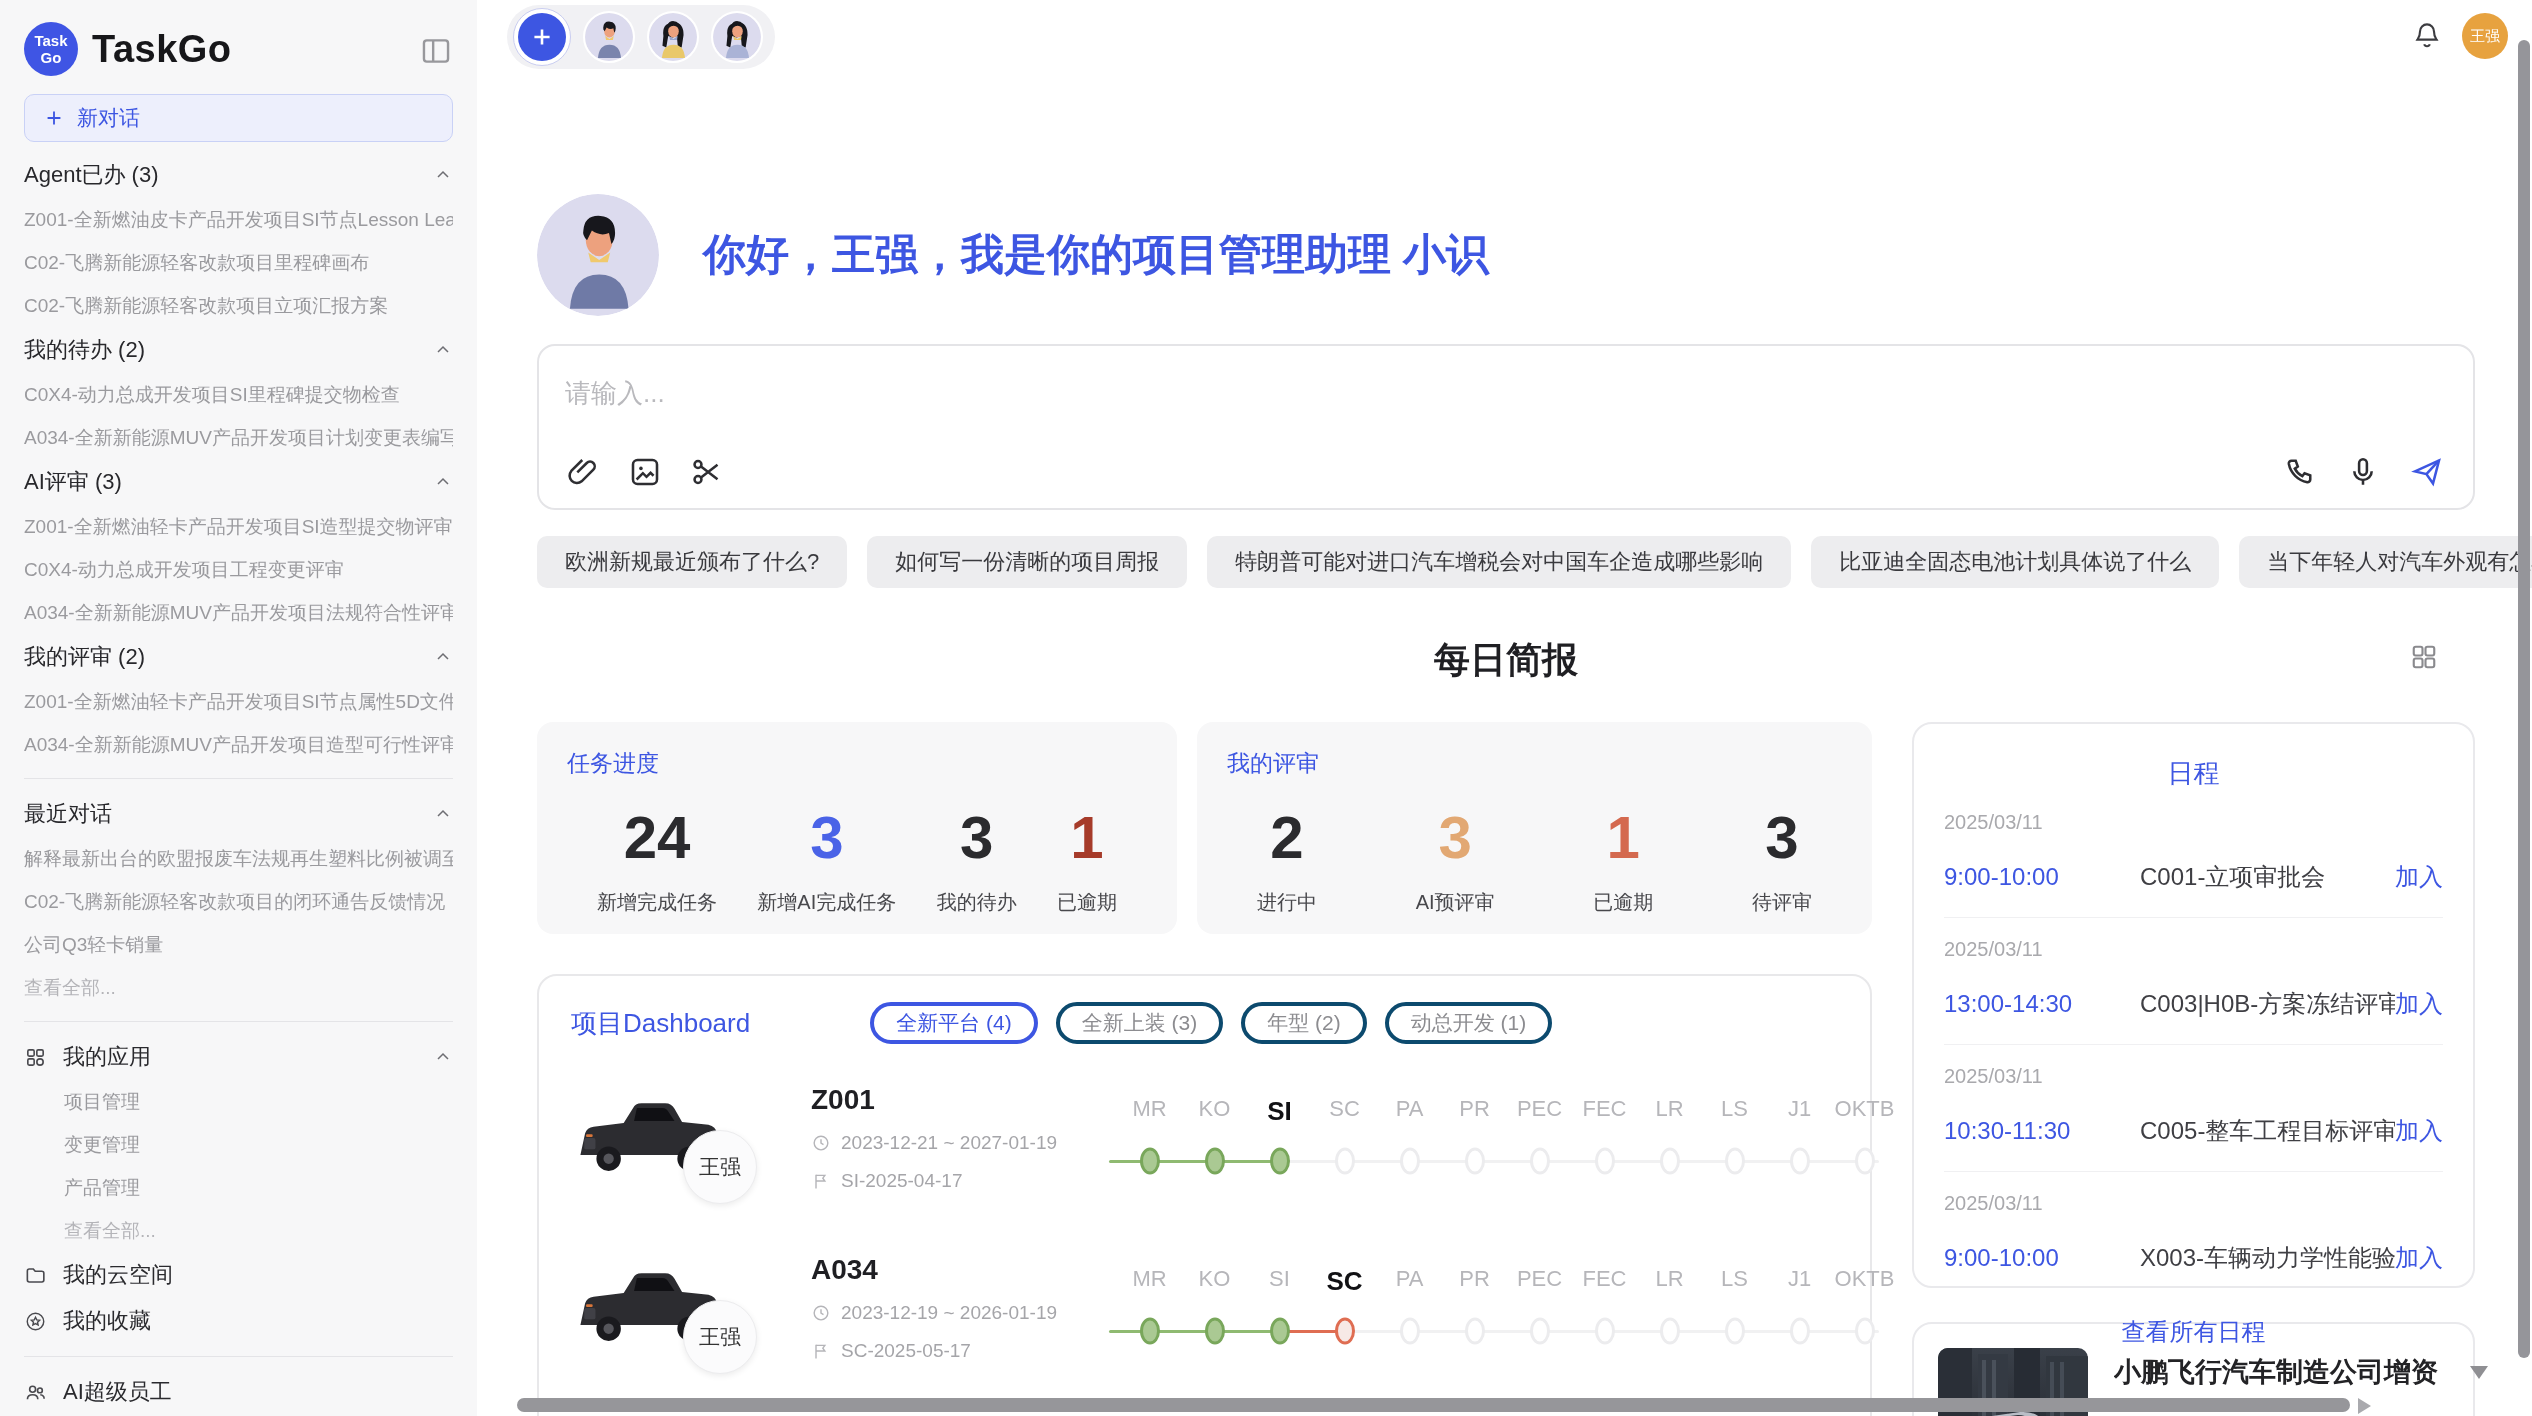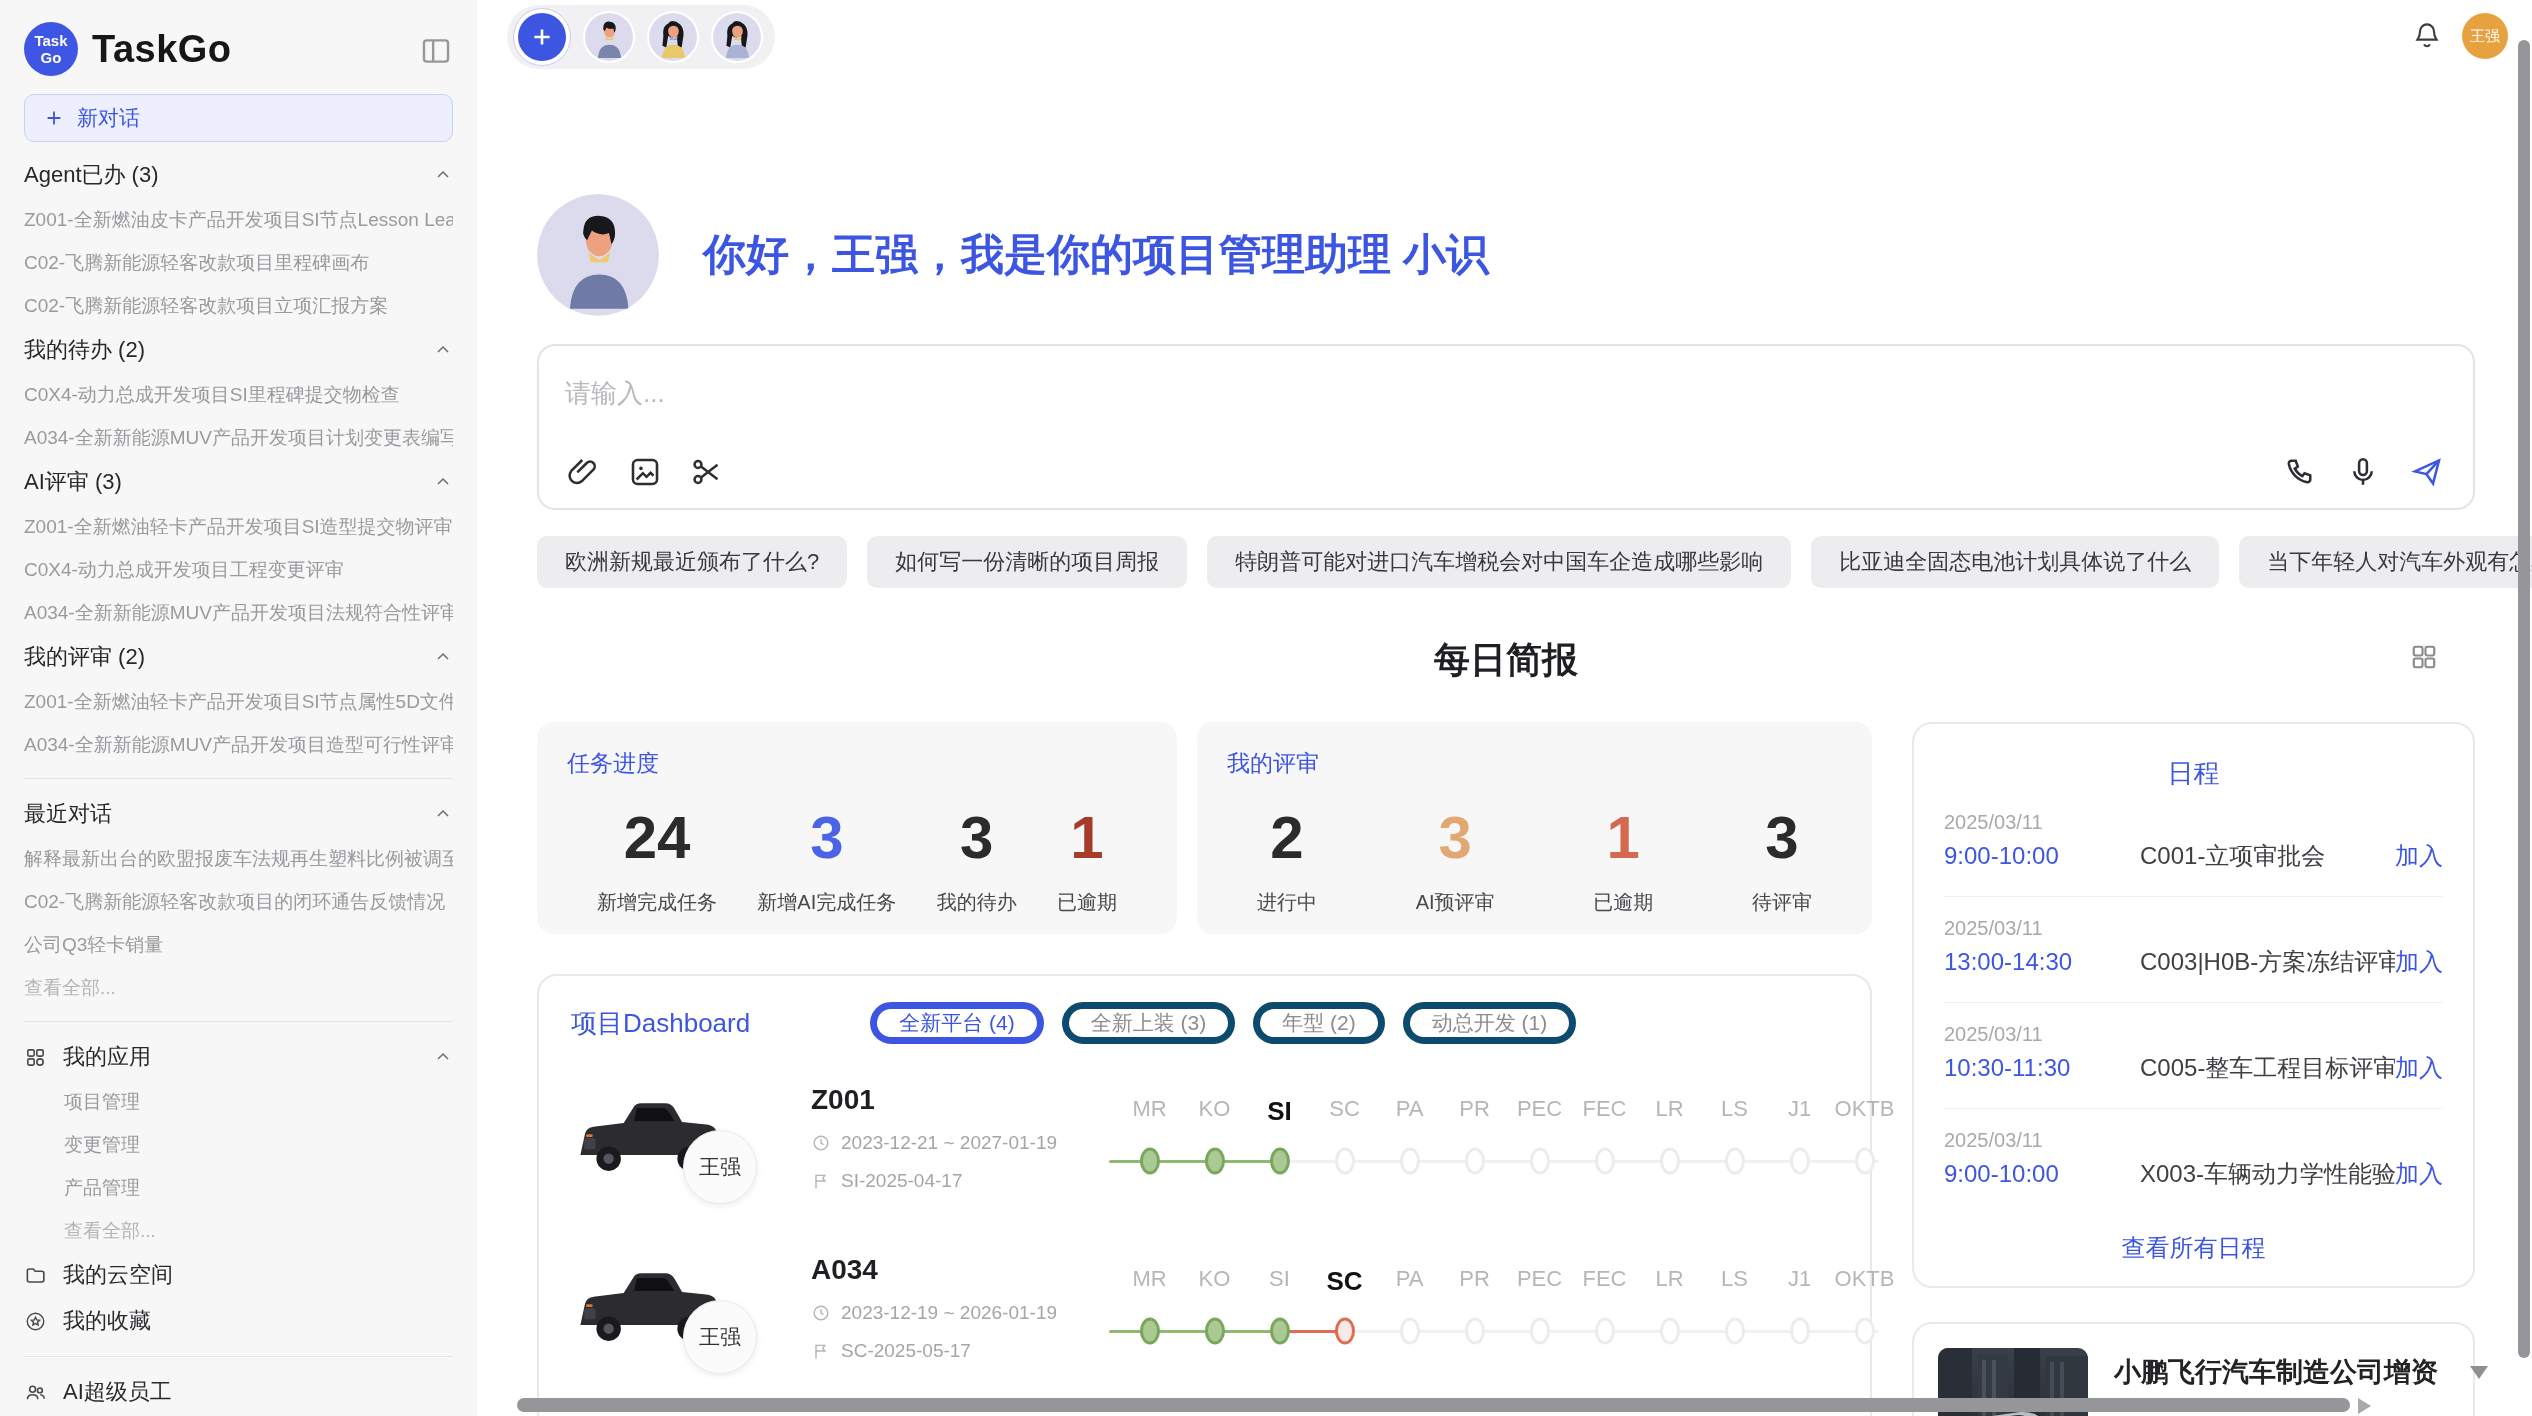--- a/index.html
+++ b/index.html
@@ -72,21 +72,21 @@
   .stat-item { text-align:center; }
   .stat-val { font-size:60px; font-weight:600; color:#2b2b2e; line-height:70px; }
   .stat-val.blue { color:#4a63e7; } .stat-val.red { color:#a63b2a; }
   .stat-val.orange { color:#e2a873; } .stat-val.redorange { color:#d4694f; }
   .stat-label { margin-top:16px; font-size:20px; color:#48484c; }
 
   .dash-card { margin-top:40px; border:2px solid #e8e8ea; border-radius:20px; height:720px; padding:26px 32px; }
   .dash-head { display:flex; align-items:center; }
   .dash-title { font-size:26px; color:#3d56e2; }
   .dash-tabs { display:flex; gap:18px; margin-left:120px; }
-  .dtab { height:42px; border-radius:21px; border:7px solid #0c4a6e; color:#8c8c90; font-size:21px; display:flex; align-items:center; padding:0 22px; background:#fff; cursor:pointer; white-space:nowrap; }
+  .dtab { height:42px; border-radius:21px; border:4px solid #0c4a6e; color:#8c8c90; font-size:21px; display:flex; align-items:center; padding:0 22px; background:#fff; cursor:pointer; white-space:nowrap; }
   .dtab.active { border-color:#3d56e2; color:#3d56e2; }
 
   .proj-row { display:flex; margin-top:24px; height:146px; position:relative; }
   .truck-wrap { position:relative; width:240px; flex:none; }
   .truck { width:160px; height:100px; margin-top:20px; }
   .owner-badge { position:absolute; left:112px; top:62px; width:74px; height:74px; border-radius:50%; background:#fbfbfc; border:1px solid #ececee; box-shadow:0 2px 6px rgba(0,0,0,.08); display:flex; align-items:center; justify-content:center; font-size:21px; color:#333; }
   .proj-info { width:300px; flex:none; padding-top:16px; }
   .proj-code { font-size:28px; font-weight:bold; color:#1f1f23; }
   .proj-meta { display:flex; align-items:center; gap:10px; margin-top:16px; color:#a5a5a9; font-size:19px; }
   .proj-meta .pmi { width:20px; height:20px; flex:none; color:#b5b5b9; }
@@ -101,21 +101,21 @@
   .ms-dot { position:absolute; width:20px; height:27px; border-radius:50%; top:22px; transform:translate(-50%,-50%); background:#fff; border:3px solid #ececee; }
   .ms-dot.done { background:#aac993; border-color:#79a75b; }
   .ms-dot.over { background:#f7e9e6; border-color:#df6d52; }
   .ghost-row { margin-top:24px; opacity:.9; }
 
   .sched-card { border:2px solid #e9e9ec; border-radius:20px; background:#fff; padding:26px 30px 20px 30px; height:566px; }
   .sched-title { text-align:center; font-size:26px; color:#3d56e2; margin-top:6px; }
   .sched-item { padding:20px 0 24px 0; border-bottom:1px solid #f0f0f2; }
   .sched-item:last-of-type { border-bottom:none; }
   .sched-date { font-size:20px; color:#a9a9ad; }
-  .sched-main { display:flex; align-items:center; margin-top:6px; }
+  .sched-main { display:flex; align-items:center; margin-top:27px; }
   .sched-time { width:196px; flex:none; font-size:24px; color:#3d56e2; }
   .sched-name { flex:1; font-size:24px; color:#3f3f44; white-space:nowrap; overflow:hidden; }
   .sched-join { flex:none; font-size:24px; color:#3d56e2; cursor:pointer; }
   .sched-all { text-align:center; font-size:24px; color:#3d56e2; margin-top:18px; cursor:pointer; }
 
   .news-card { margin-top:34px; border:2px solid #e9e9ec; border-radius:20px; padding:24px; display:flex; gap:26px; height:190px; }
   .news-thumb { width:150px; height:112px; border-radius:10px; overflow:hidden; flex:none; }
   .news-thumb svg { width:100%; height:100%; display:block; }
   .news-col { flex:1; min-width:0; }
   .news-title { font-size:27px; font-weight:bold; color:#232326; margin-top:6px; white-space:nowrap; overflow:hidden; }

